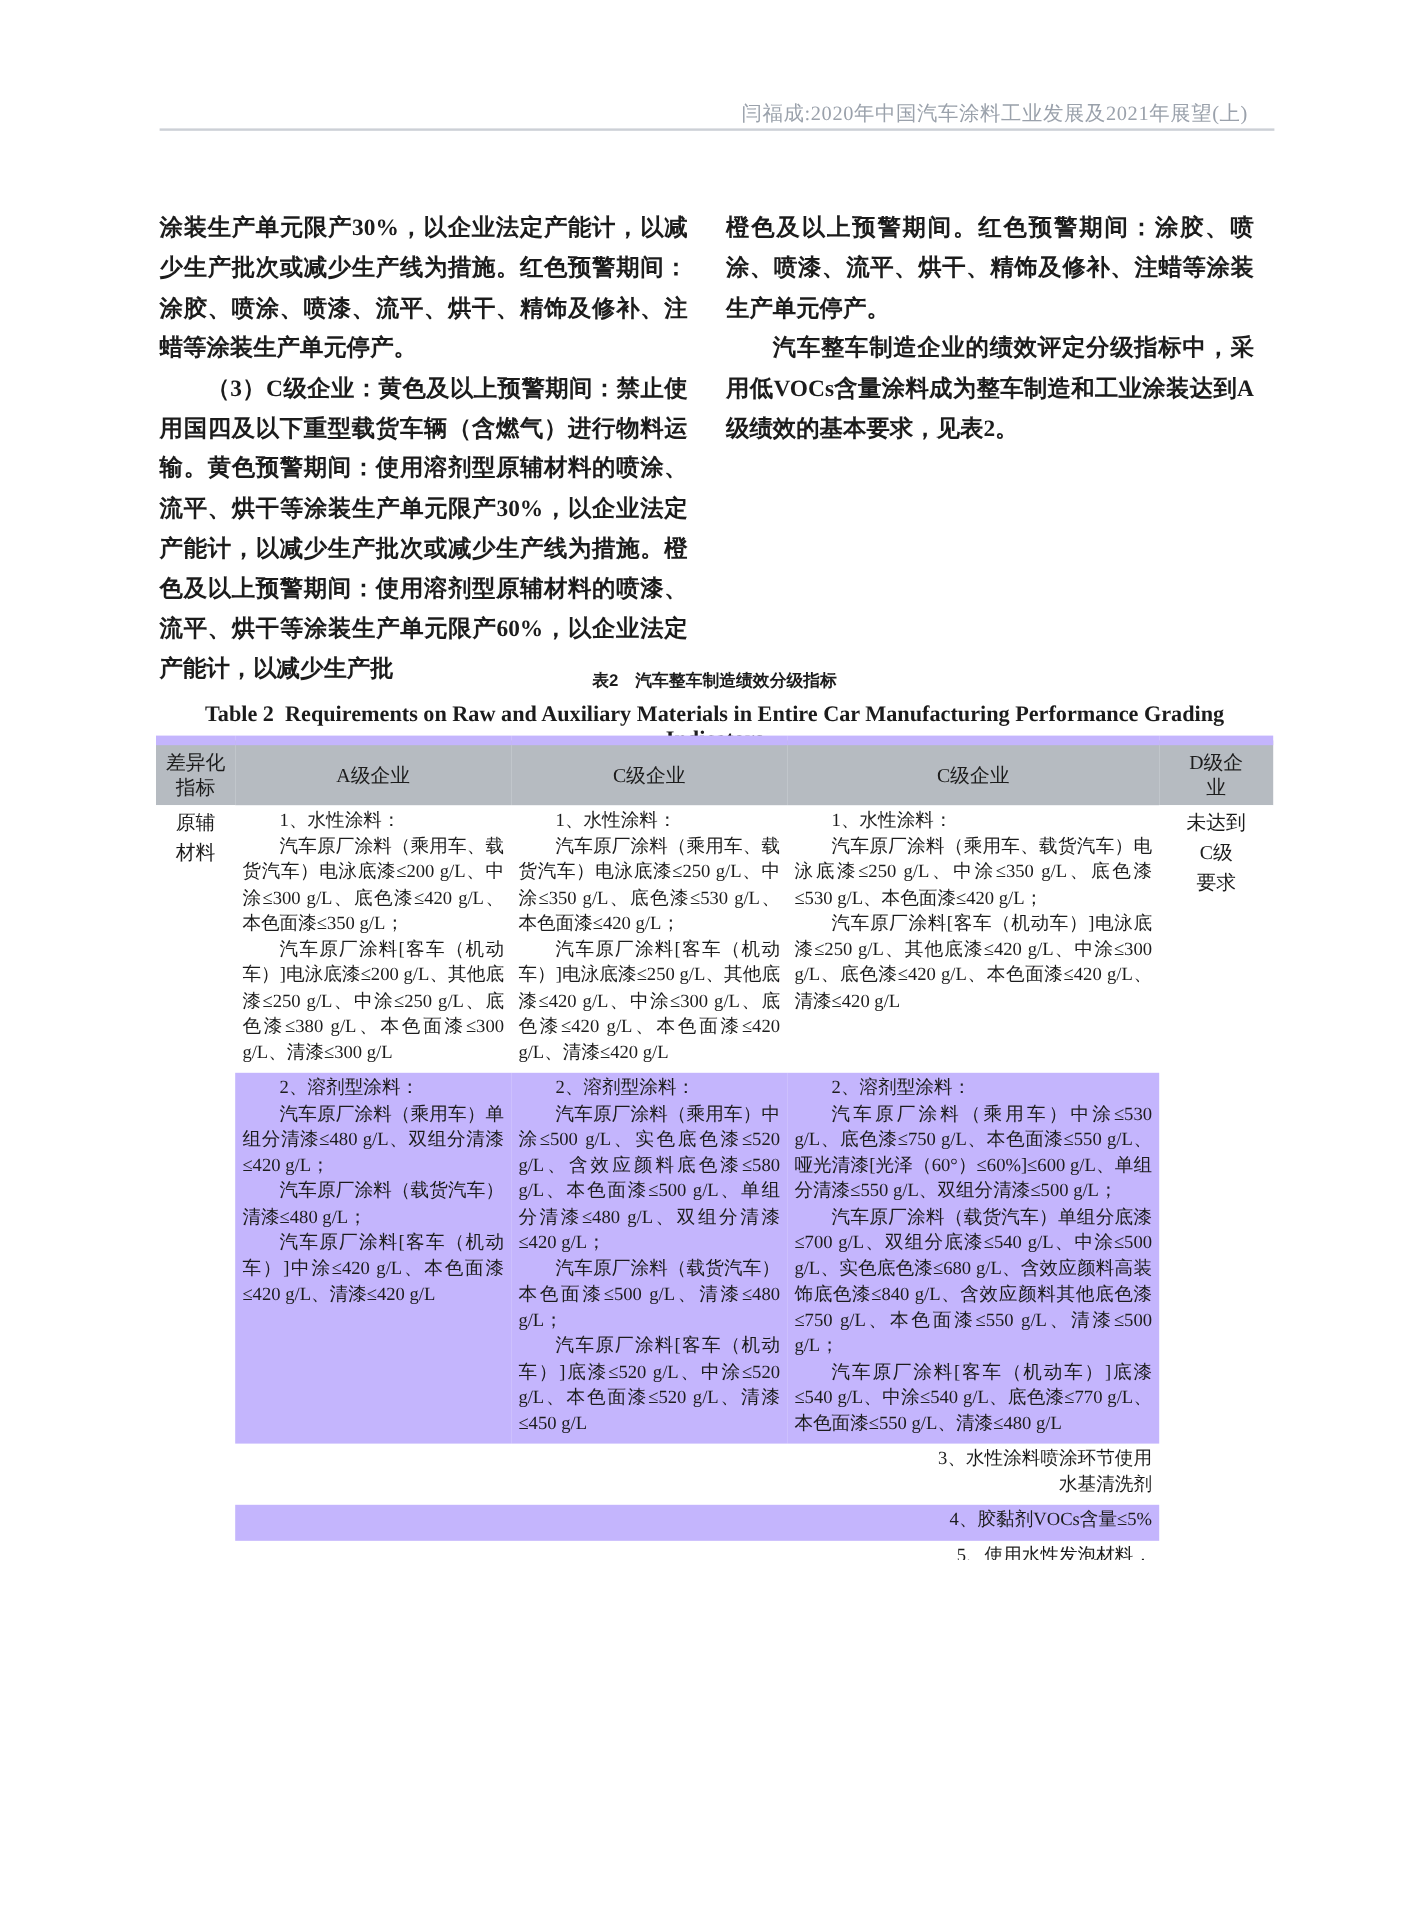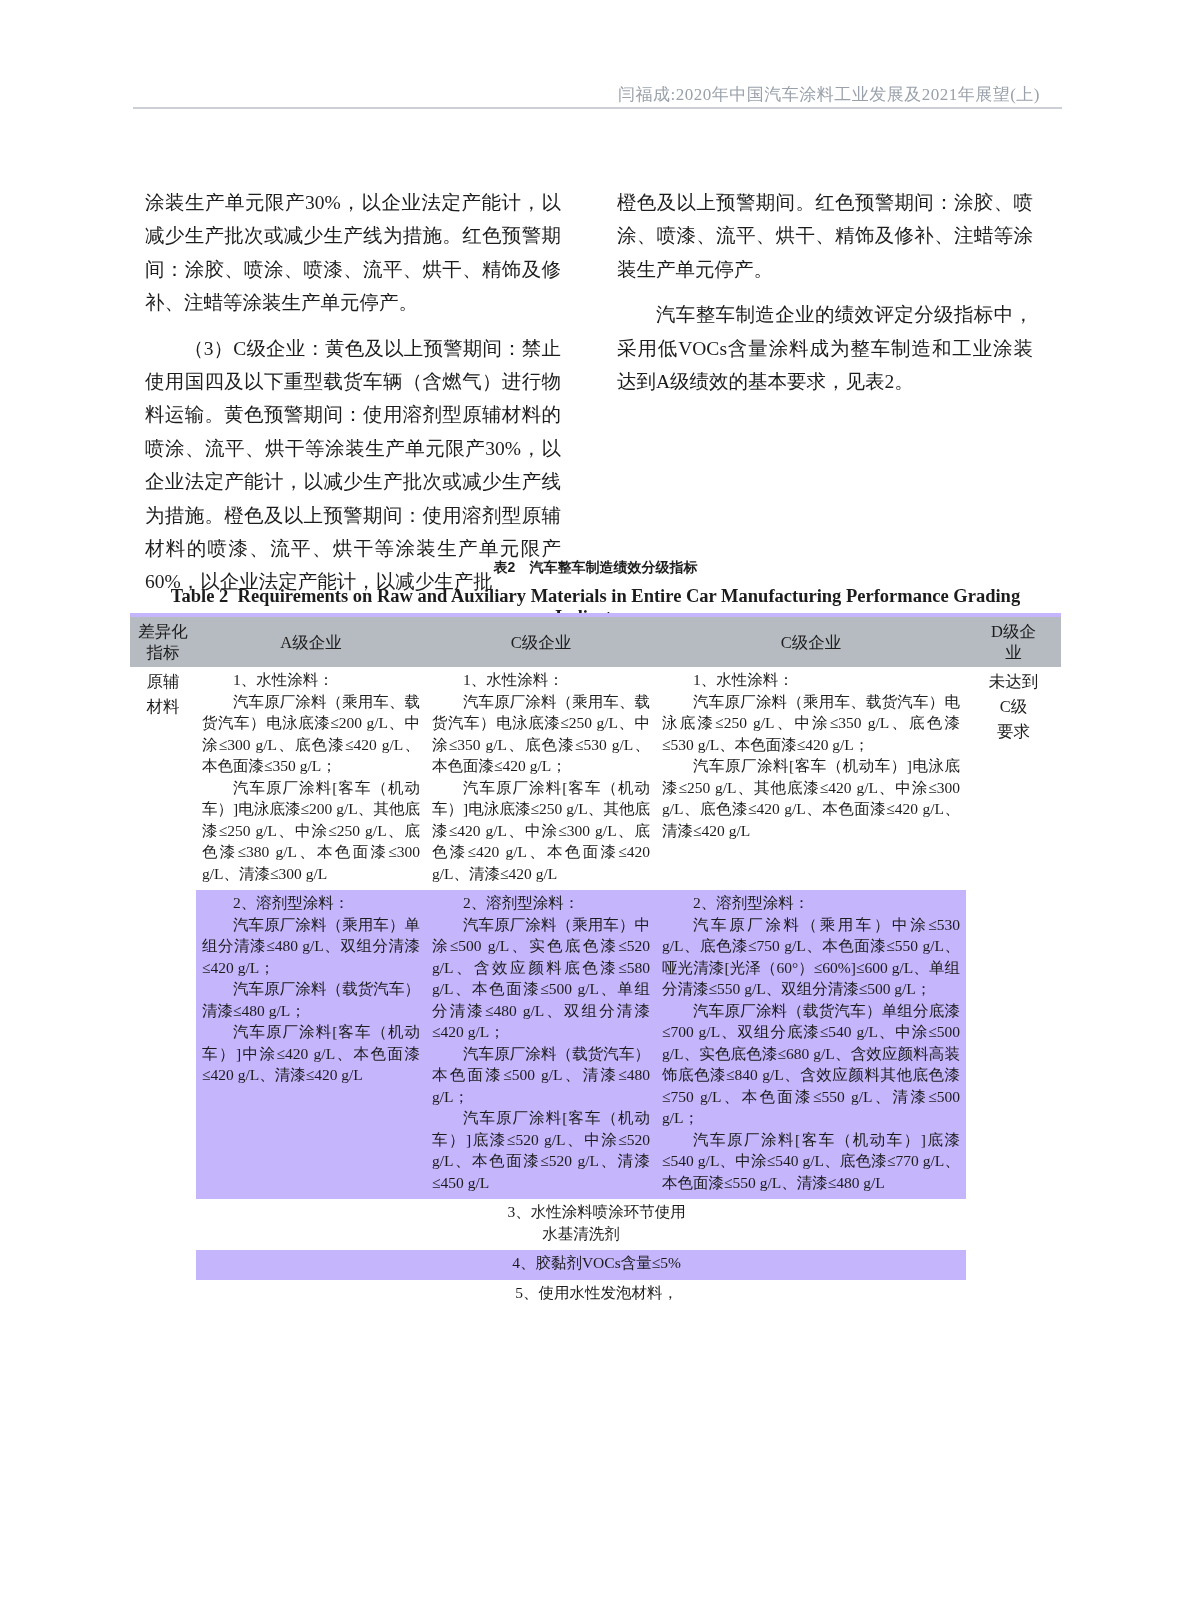--- a/index.html
+++ b/index.html
@@ -21,55 +21,55 @@
 
   
   .columns {
     position:absolute; top:174px; left:133px; width:912px;
     display:flex; gap:32px;
   }
   .col {
     width:440px; font-size:19.5px; line-height:33.4px;
     text-align:justify;
   }
-  .col p { margin:12px; }
+  .col p { margin:0;font-weight:bold; }
   p.ind { text-indent:2em; }
 
   
   .tbl-title-cn {
     position:absolute; top:559px; left:130px; width:931px; text-align:center;
     font-family:"Liberation Sans","DejaVu Sans",sans-serif; font-weight:bold;
     font-size:14px; white-space:pre-wrap;
   }
   .tbl-title-en {
     position:absolute; top:586px; left:130px; width:931px; text-align:center;
     font-weight:bold; font-size:18.5px; white-space:pre-wrap;
   }
 
   
   table.grading {
     position:absolute; top:613px; left:130px; width:931px;
     border-collapse:collapse; table-layout:fixed;
     font-size:15.5px; line-height:21.5px;
-    border-top:4px solid #c4b5fd; border-bottom:2px solid #8f949a;
+    border-top:8px solid #c4b5fd; border-bottom:2px solid #8f949a;
   }
   table.grading th {
     background:#b6bbc1; font-weight:normal; font-size:16.5px;
     text-align:center; vertical-align:middle; padding:4px 2px; height:38px;
     line-height:21px;
   }
   table.grading td { vertical-align:top; padding:2px 6px 6px 6px; }
   table.grading td p { margin:0; text-indent:2em; text-align:justify; }
   tr.shade td { background:#c4b5fd; }
   td.side {
     vertical-align:middle; text-align:center; background:#ffffff !important;
     font-size:16.5px; line-height:25px; padding:2px 2px;
   }
   .pre { white-space:pre-line; }
-  td.span-cell { text-indent:2em; white-space:pre-line; text-align:center; padding-top:5px; padding-bottom:7px; }
+  td.span-cell { text-indent:2em; white-space:pre-line; text-align:right; padding-top:5px; padding-bottom:7px; }
 
   
   .tbc {
     position:absolute; top:1350px; left:130px; width:910px; text-align:right;
     font-size:17.5px; letter-spacing:2px; color:#2a2a2a;
   }
   .logo {
     position:absolute; top:1381px; right:151px; text-align:center;
     font-family:"Liberation Sans","DejaVu Sans",sans-serif; color:#1d5cab;
   }

